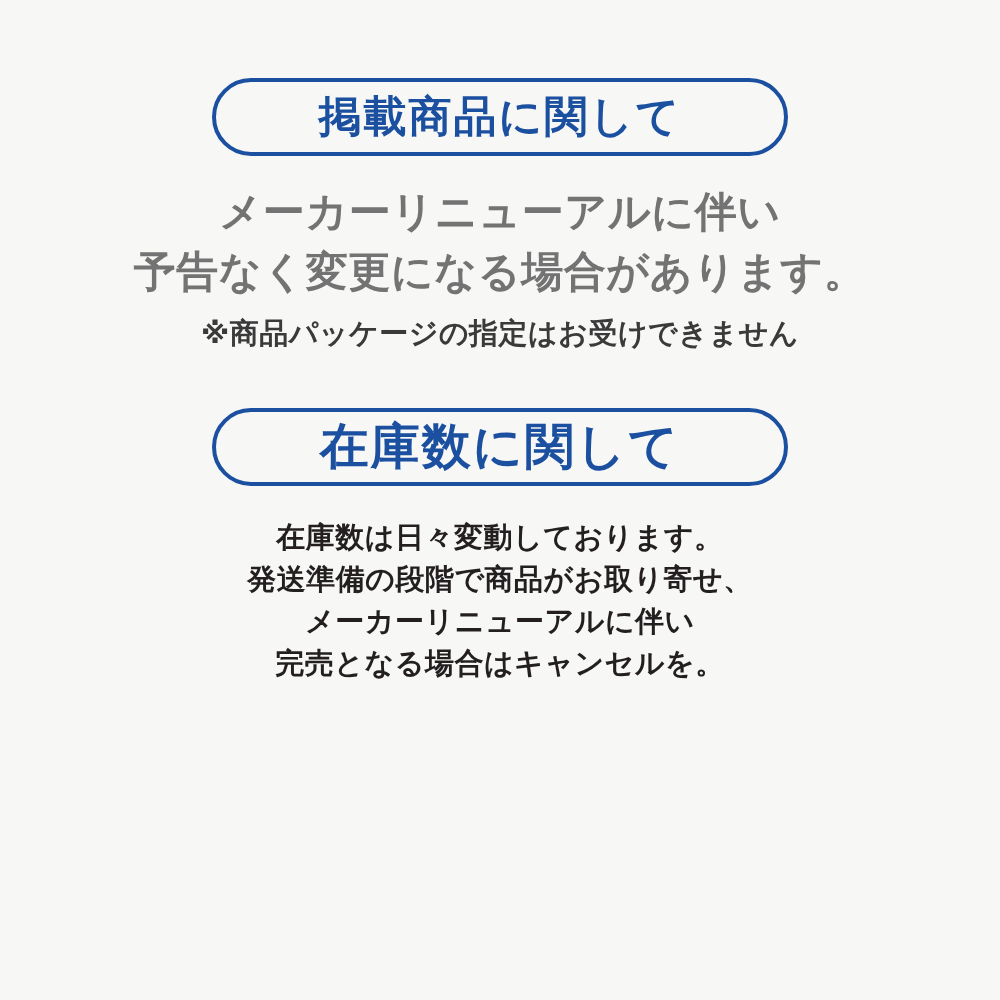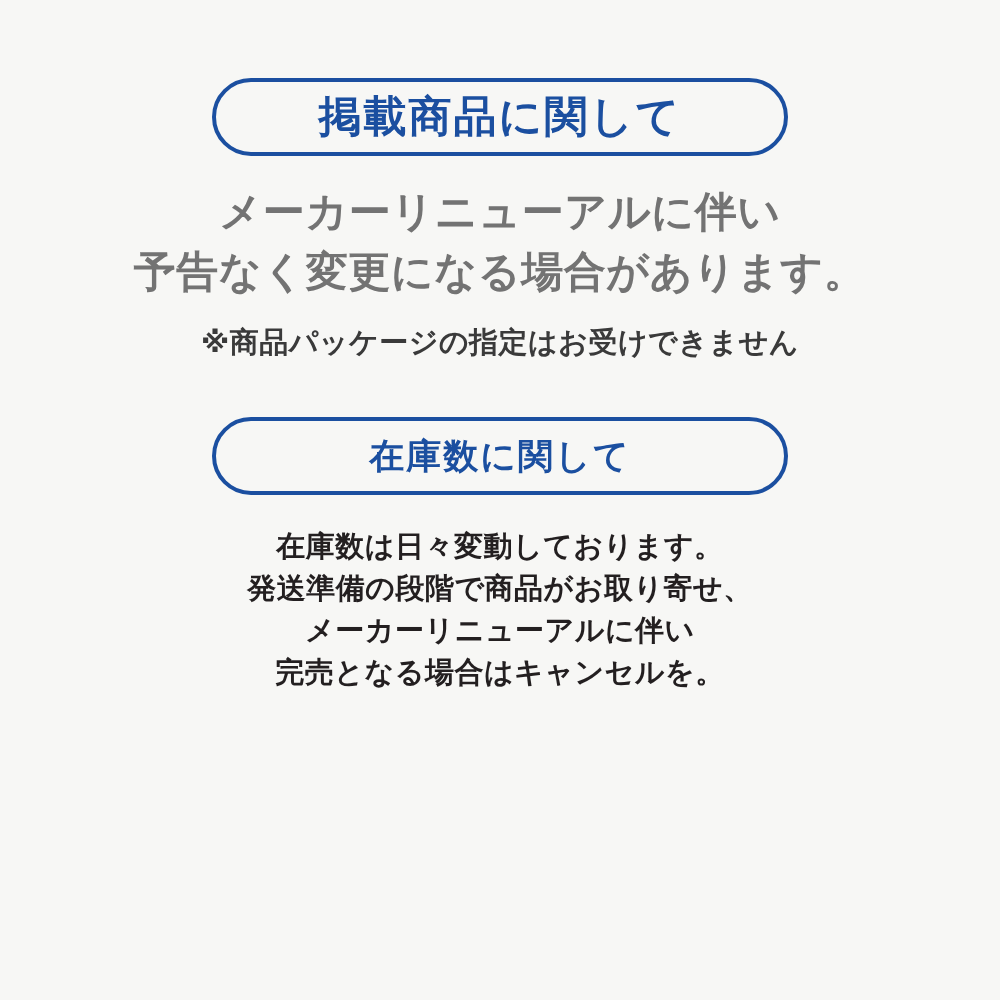--- a/index.html
+++ b/index.html
@@ -36,39 +36,39 @@
     justify-content: center;
   }
   .pill-1 {
     width: 576px;
     height: 78px;
     font-size: 43px;
   }
   .pill-2 {
     width: 576px;
     height: 78px;
-    font-size: 35px;
+    font-size: 49px;
   }
   .block {
     text-align: center;
     line-height: 1.42;
   }
   .block-main {
     margin-top: 26px;
     font-size: 42px;
     font-weight: bold;
     letter-spacing: 0.5px;
     color: #737373;
   }
   .block-main .line {
     display: block;
     white-space: nowrap;
   }
   .note {
-    margin-top: 22px;
+    margin-top: 13px;
     font-size: 29px;
     font-weight: bold;
     color: #3a3a3a;
     letter-spacing: 0.5px;
     text-align: center;
     white-space: nowrap;
   }
   .section-gap {
     height: 54px;
   }

